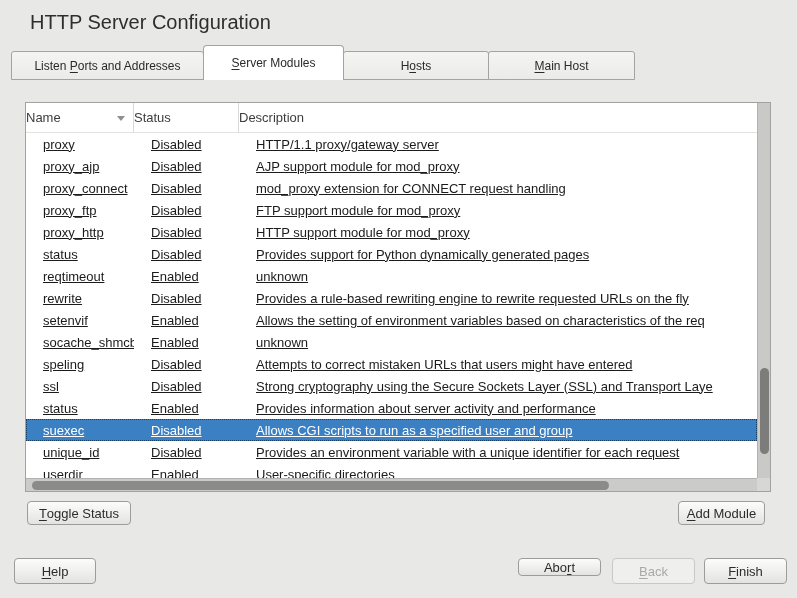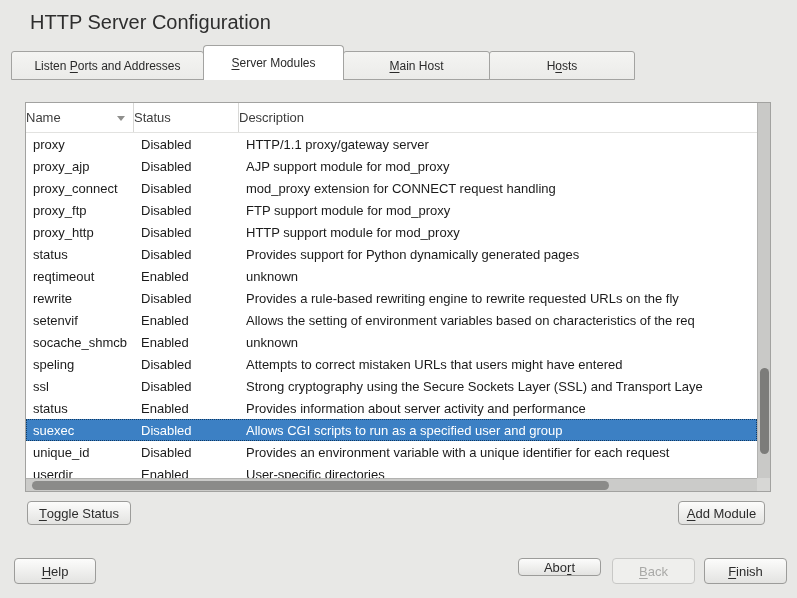--- a/index.html
+++ b/index.html
@@ -54,22 +54,22 @@
   .th-desc { flex:1; }
   .sort-arrow {
     position:absolute; right:8px; top:13px;
     width:0; height:0;
     border-left:4px solid transparent; border-right:4px solid transparent;
     border-top:5px solid #8f8f8d;
   }
   .rows { position:absolute; left:0; top:30px; width:731px; height:345px; overflow:hidden; }
   .row { display:flex; height:22px; font-size:13px; color:#1b1b1b; }
   .cell {
-    display:flex; align-items:center; padding-left:7px;
-    white-space:nowrap; overflow:hidden;
+    display:flex; align-items:center; padding-left:17px;
+    white-space:nowrap; overflow:hidden;text-decoration:underline;
   }
   .c-name { width:108px; }
   .c-status { width:105px; }
   .c-desc { flex:1; }
   .row.selected {
     background:#3c80c4; color:#ffffff;
     outline:1px dotted #0f3a63; outline-offset:-1px;
   }
 
   
@@ -113,26 +113,26 @@
 
 <div class="tabbar">
   <div class="tab" style="width: 193px;">
       <span>Listen <u>P</u>orts and Addresses</span>
     </div>
 
   <div class="tab active" style="width: 141px;">
       <span><u>S</u>erver Modules</span>
     </div>
 
+  <div class="tab" style="width: 146px;">
+      <span>H<u>o</u>sts</span>
+    </div>
+
   <div class="tab" style="width: 147px;">
       <span><u>M</u>ain Host</span>
-    </div>
-
-  <div class="tab" style="width: 146px;">
-      <span>H<u>o</u>sts</span>
     </div>
 </div>
 
 <div class="table-frame">
   <div class="table-content">
     <div class="thead">
       <div class="th th-name">
         <span>Name</span>
         <span class="sort-arrow"></span>
       </div>

